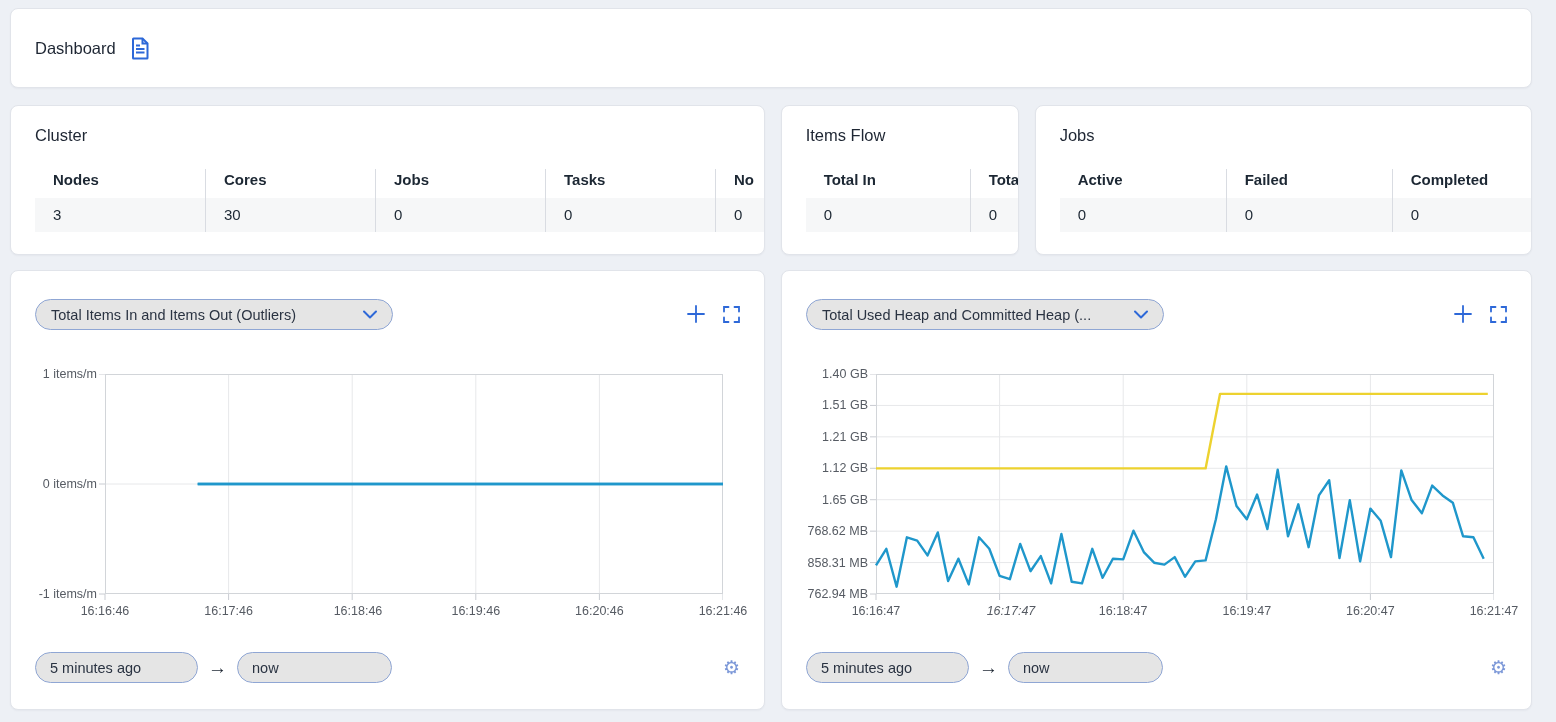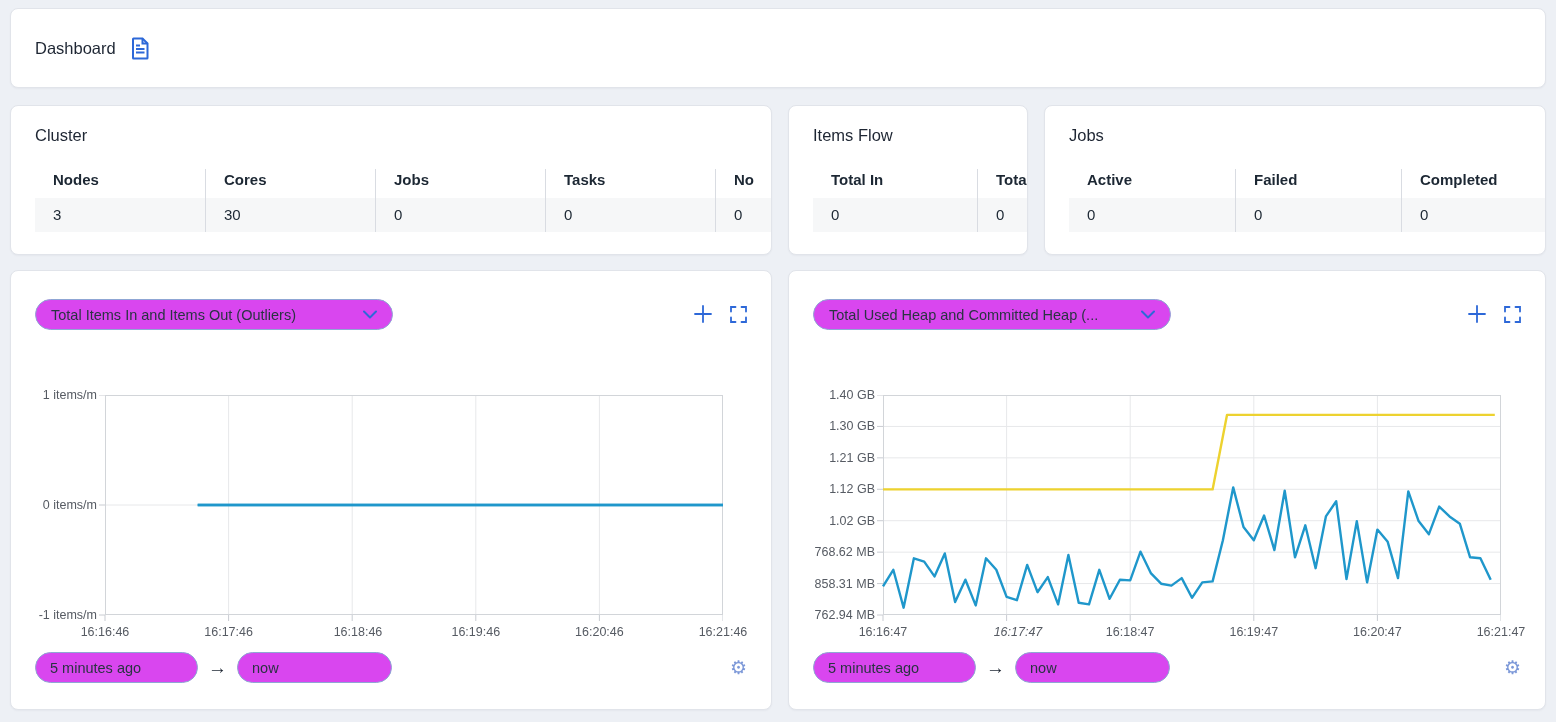--- a/index.html
+++ b/index.html
@@ -3,21 +3,21 @@
 <meta charset="utf-8">
 <style>
   * { margin:0; padding:0; box-sizing:border-box; }
   html,body { width:1556px; height:722px; }
   body {
     background:#edf0f5;
     font-family:"Liberation Sans", sans-serif;
     color:#222c3a;
     overflow:hidden;
   }
-  .page { padding:8px 10px 12px 10px;border-radius:32px; }
+  .page { padding:8px 24px 12px 10px;border-radius:32px; }
   .card {
     background:#ffffff;
     border:1px solid #e1e4ea;
     border-radius:8px;
     box-shadow:0 1px 2px rgba(20,30,55,.04);
   }
   
   .topbar {
     height:80px;
     display:flex; align-items:center; gap:14px;
@@ -52,38 +52,38 @@
     font-size:15px; color:#1c2733;
     white-space:nowrap;
   }
   
   .charts-row { display:flex; gap:16px; }
   .chart-panel { height:440px; display:flex; flex-direction:column; padding:0 24px 26px 24px; }
   .chart-panel.left { width:762px; }
   .chart-panel.right { width:758px; }
   .panel-head { margin-top:28px; display:flex; align-items:flex-start; justify-content:space-between; }
   .pill {
-    background:#d946ef;
+    background:#e5e5e5;
     border:1px solid #8fa6d4;
     border-radius:16px;
     height:31px;
     font-family:"Liberation Sans", sans-serif;
     font-size:14.5px; color:#2a3342;
   }
   .select-pill {
     width:358px;
     display:flex; align-items:center; justify-content:space-between;
     padding:0 15px;
     cursor:pointer; text-align:left;
   }
   .select-pill span { white-space:nowrap; overflow:hidden; }
   .head-icons { display:flex; align-items:center; gap:18px; margin-top:6px; }
   .icon-btn { background:none; border:none; cursor:pointer; display:inline-flex; padding:0; }
   
-  .chart { display:flex; margin-top:65px; }
+  .chart { display:flex; margin-top:44px; }
   .y-labels { position:relative; width:64px; height:220px; flex:0 0 auto; }
   .tick-label { position:absolute; font-size:12.5px; color:#565b63; white-space:nowrap; }
   .tick-label.y { right:2px; transform:translateY(-50%); }
   .tick-label.x { transform:translateX(-50%); top:4px; }
   .plot-col { position:relative; }
   .x-labels { position:relative; height:20px; }
   svg.plot { display:block; }
   
   .panel-foot { margin-top:auto; display:flex; align-items:center; }
   .time-input { padding:0 14px; outline:none; }
@@ -253,24 +253,24 @@
           <button class="icon-btn">
             <svg width="17" height="17" viewBox="0 0 17 17" fill="none">
                 <path d="M1 5.5V1h4.5M11.5 1H16v4.5M16 11.5V16h-4.5M5.5 16H1v-4.5" stroke="#2d68d8" stroke-width="1.8" stroke-linecap="round"></path>
               </svg>
           </button>
         </div>
       </div>
       <div class="chart">
         <div class="y-labels">
             <div class="tick-label y" style="top: 0px;">1.40 GB</div>
-            <div class="tick-label y" style="top: 31.4286px;">1.30 GB</div>
+            <div class="tick-label y" style="top: 31.4286px;">1.51 GB</div>
             <div class="tick-label y" style="top: 62.8571px;">1.21 GB</div>
             <div class="tick-label y" style="top: 94.2857px;">1.12 GB</div>
-            <div class="tick-label y" style="top: 125.714px;">1.02 GB</div>
+            <div class="tick-label y" style="top: 125.714px;">1.65 GB</div>
             <div class="tick-label y" style="top: 157.143px;">768.62 MB</div>
             <div class="tick-label y" style="top: 188.571px;">858.31 MB</div>
             <div class="tick-label y" style="top: 220px;">762.94 MB</div>
           </div>
         <div class="plot-col">
           <svg class="plot" width="624" height="226" viewBox="0 0 624 226">
               <line x1="6" y1="220" x2="6" y2="226" stroke="#c9ccd2" stroke-width="1"></line>
               <line x1="129.60000000000002" y1="0" x2="129.60000000000002" y2="220" stroke="#e7e8ea" stroke-width="1"></line>
               <line x1="129.60000000000002" y1="220" x2="129.60000000000002" y2="226" stroke="#c9ccd2" stroke-width="1"></line>
               <line x1="253.20000000000002" y1="0" x2="253.20000000000002" y2="220" stroke="#e7e8ea" stroke-width="1"></line>

